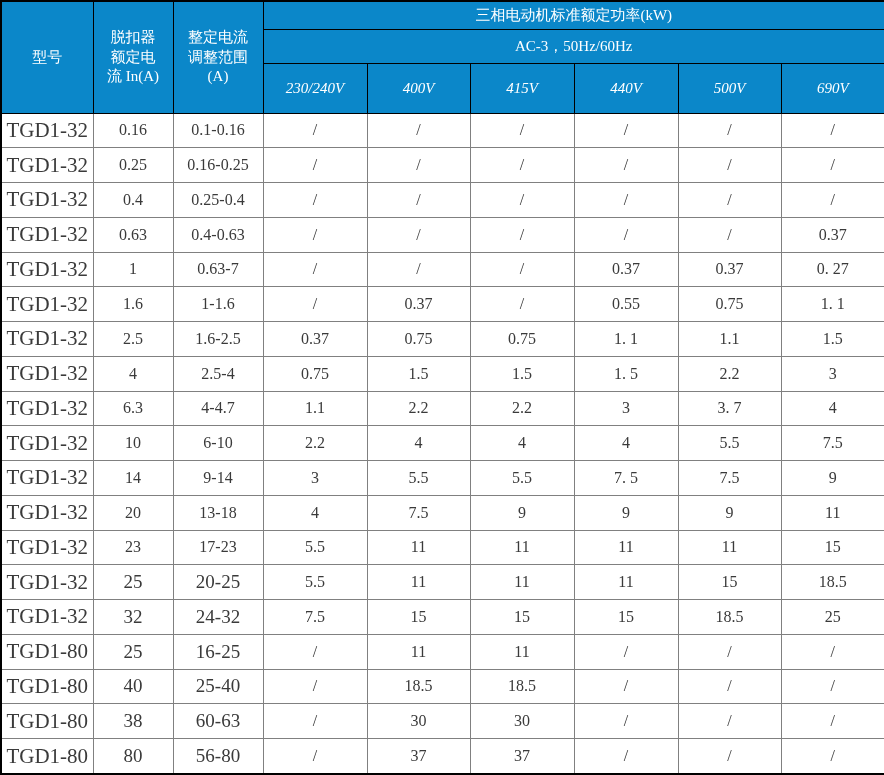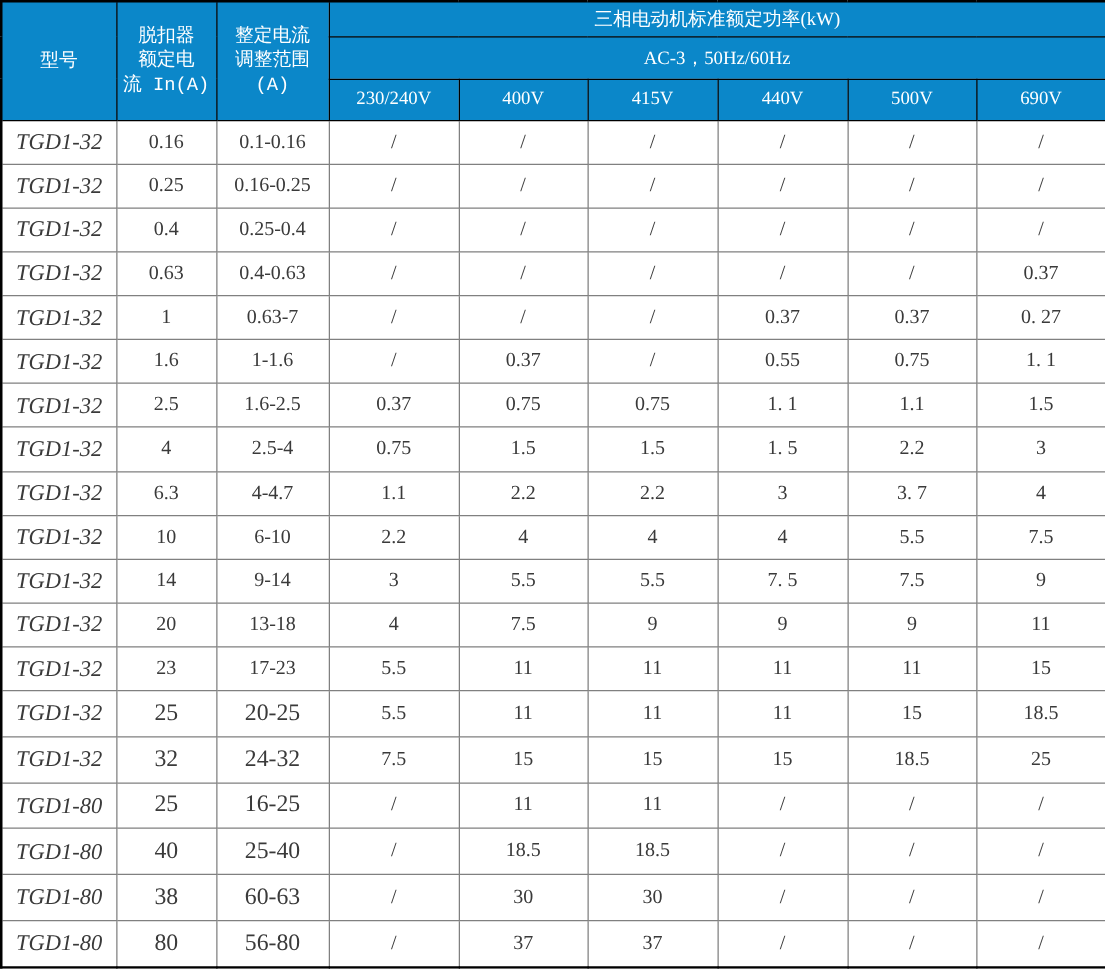--- a/index.html
+++ b/index.html
@@ -16,33 +16,33 @@
     color: var(--header-text, #ffffff);
     font-weight: normal;
     font-size: 15px;
     border: 1px solid var(--outer-border, #000000);
     text-align: center;
     vertical-align: middle;
     padding: 0;
   }
   tr.hdr-row-1 { height: 28px; }
   tr.hdr-row-2 { height: 34px; }
-  tr.hdr-row-3 { height: 33px; }
-  th.wrap { white-space: pre-line; line-height: 1.3; font-family: Liberation Mono, monospace; }
+  tr.hdr-row-3 { height: 50px; font-style: italic; }
+  th.wrap { white-space: pre-line; line-height: 1.3; }
   tbody td {
     border: 1px solid var(--grid-line, #808080);
     color: var(--cell-text, #3A3A3A);
     font-size: 16px;
     text-align: center;
     vertical-align: middle;
     padding: 0;
     white-space: pre;
     overflow: hidden;
   }
-  tbody td:first-child { font-size: 18px; font-style: italic; }
+  tbody td:first-child { font-size: 21px; }
   
   tbody tr:nth-child(n+14) td:nth-child(2),
   tbody tr:nth-child(n+14) td:nth-child(3) { font-size: 19px; }
 </style>
 </head>
 <body>
 
 <table class="spec">
   <colgroup>
     <col style="width:92px">

